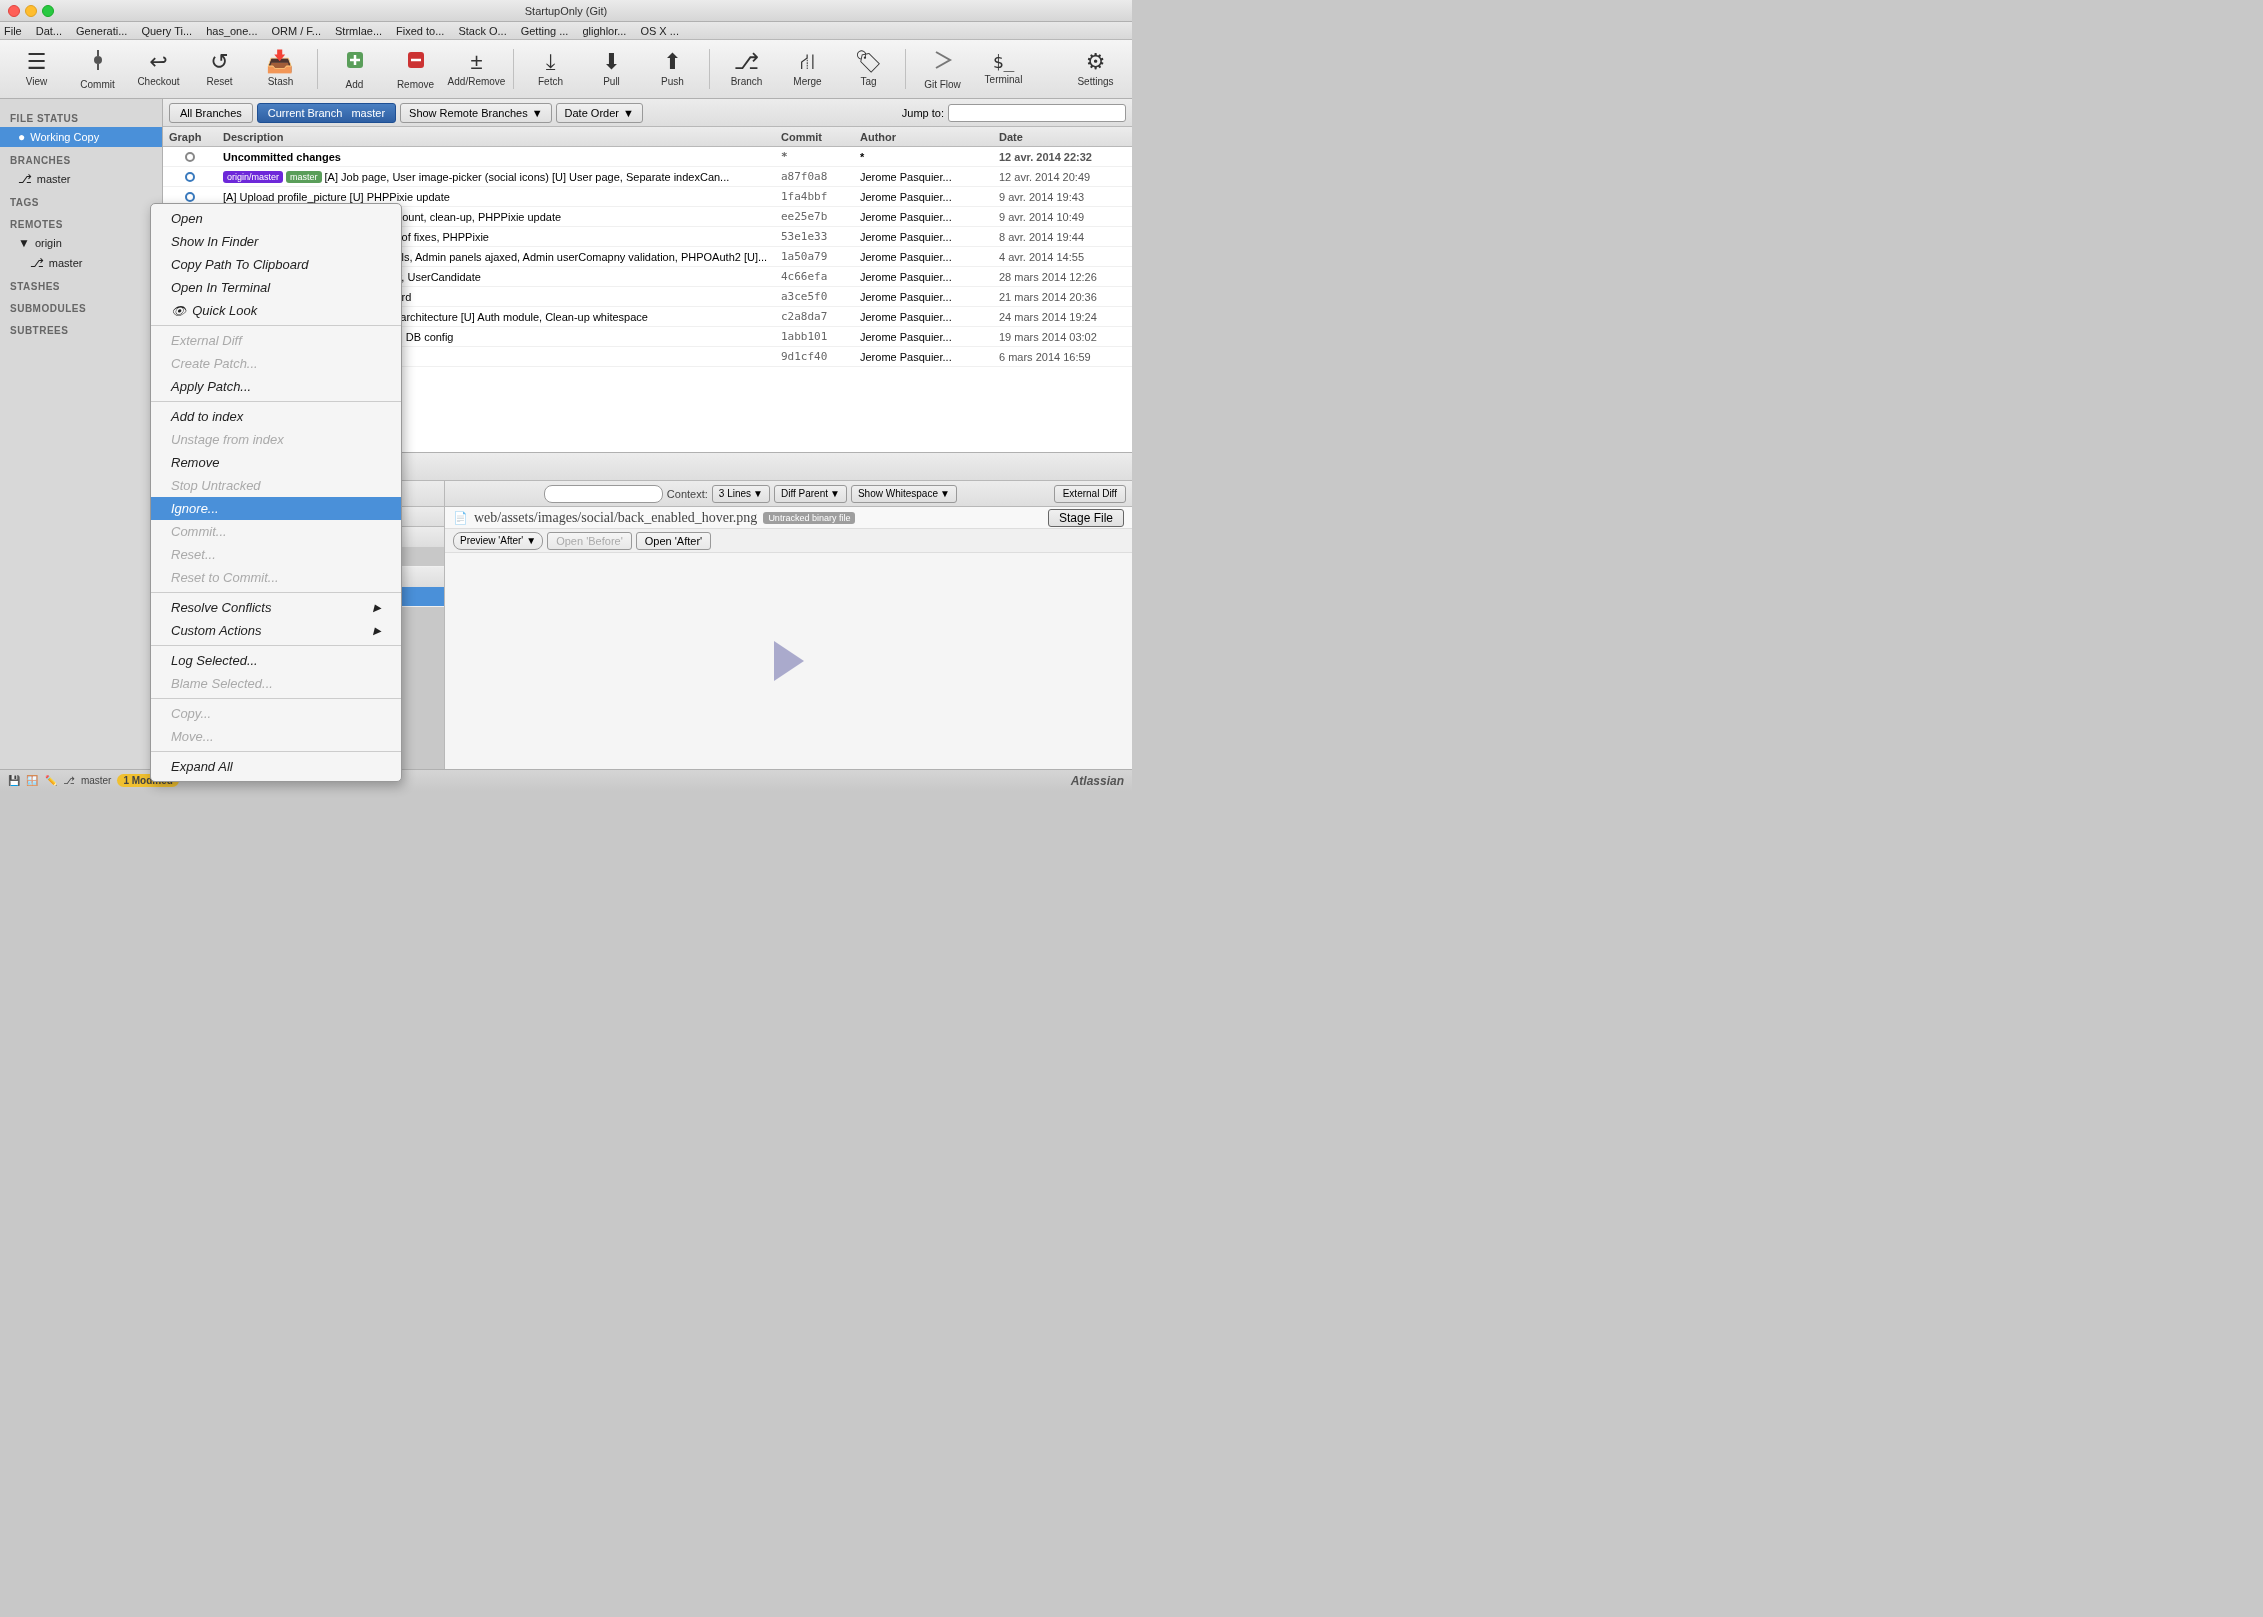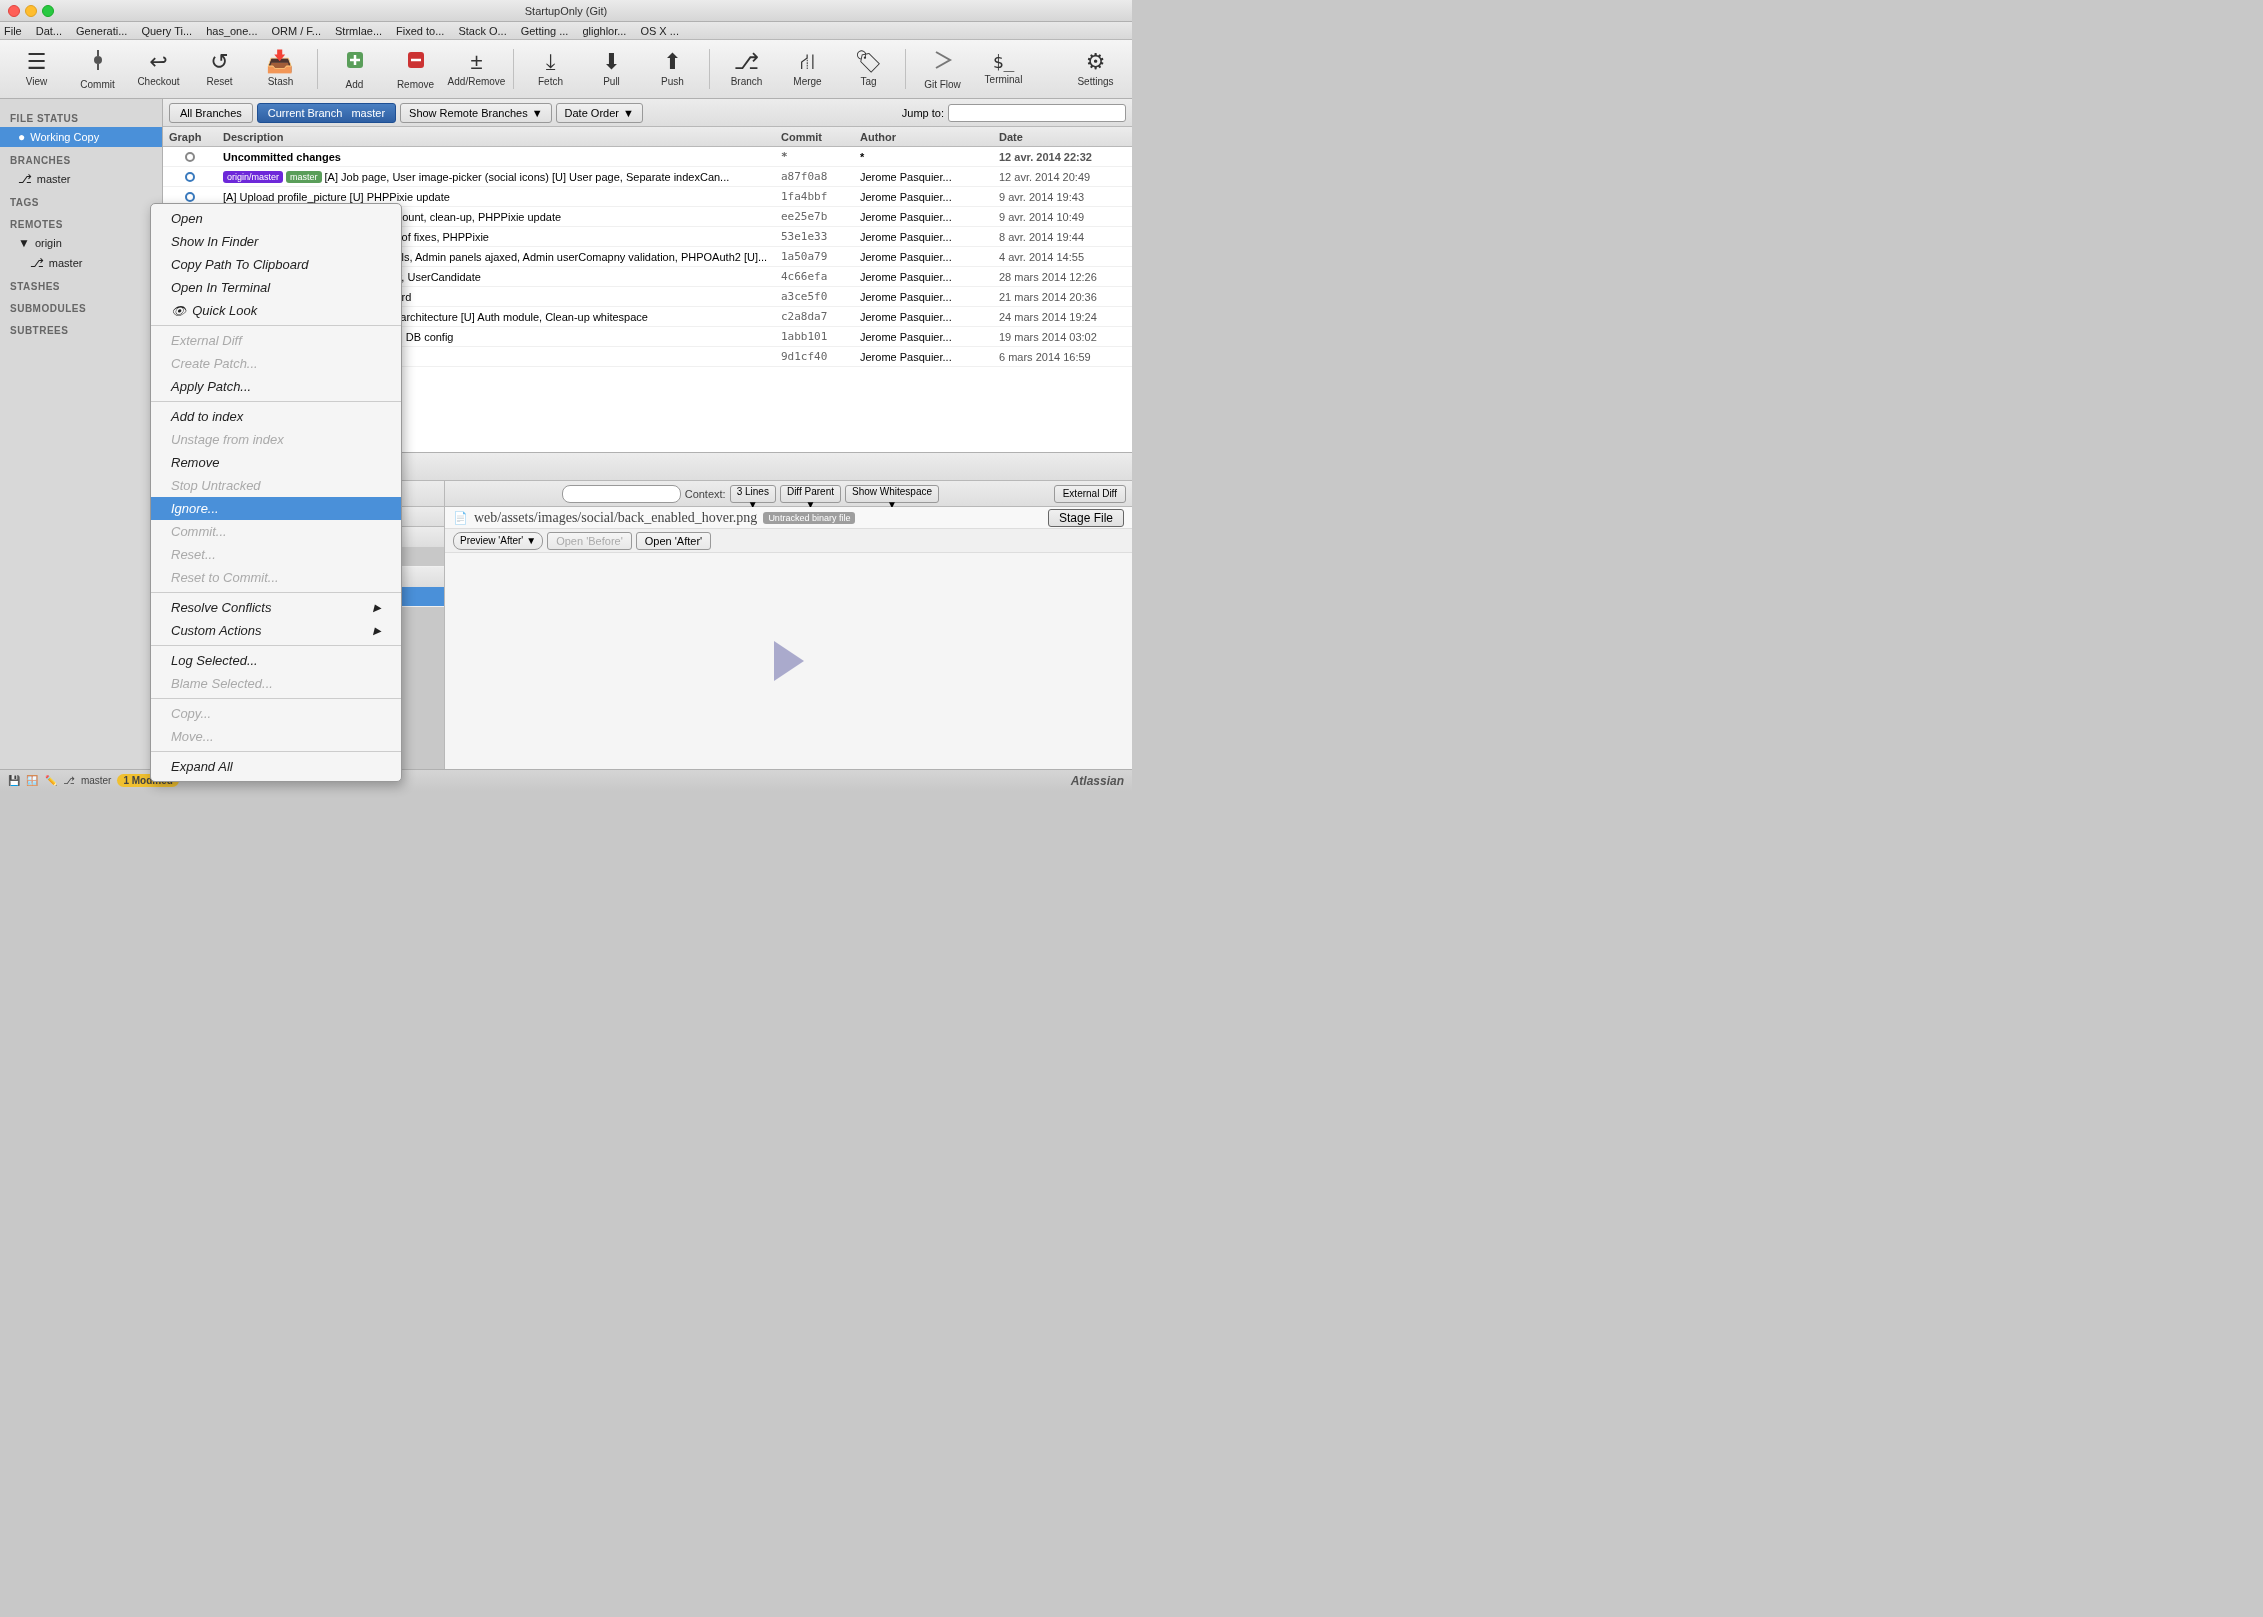--- a/index.html
+++ b/index.html
@@ -415,21 +415,20 @@
       height: 18px;
       padding: 0 6px;
       border: 1px solid #999;
       border-radius: 3px;
       background: linear-gradient(to bottom, #f0f0f0, #e0e0e0);
       font-size: 10px;
       cursor: pointer;
       display: flex;
       align-items: center;
       gap: 2px;
-      flex-direction: column;
     }
     .ext-diff-btn {
       margin-left: auto;
       height: 18px;
       padding: 0 8px;
       border: 1px solid #999;
       border-radius: 3px;
       background: linear-gradient(to bottom, #f0f0f0, #e0e0e0);
       font-size: 10px;
       cursor: pointer;

